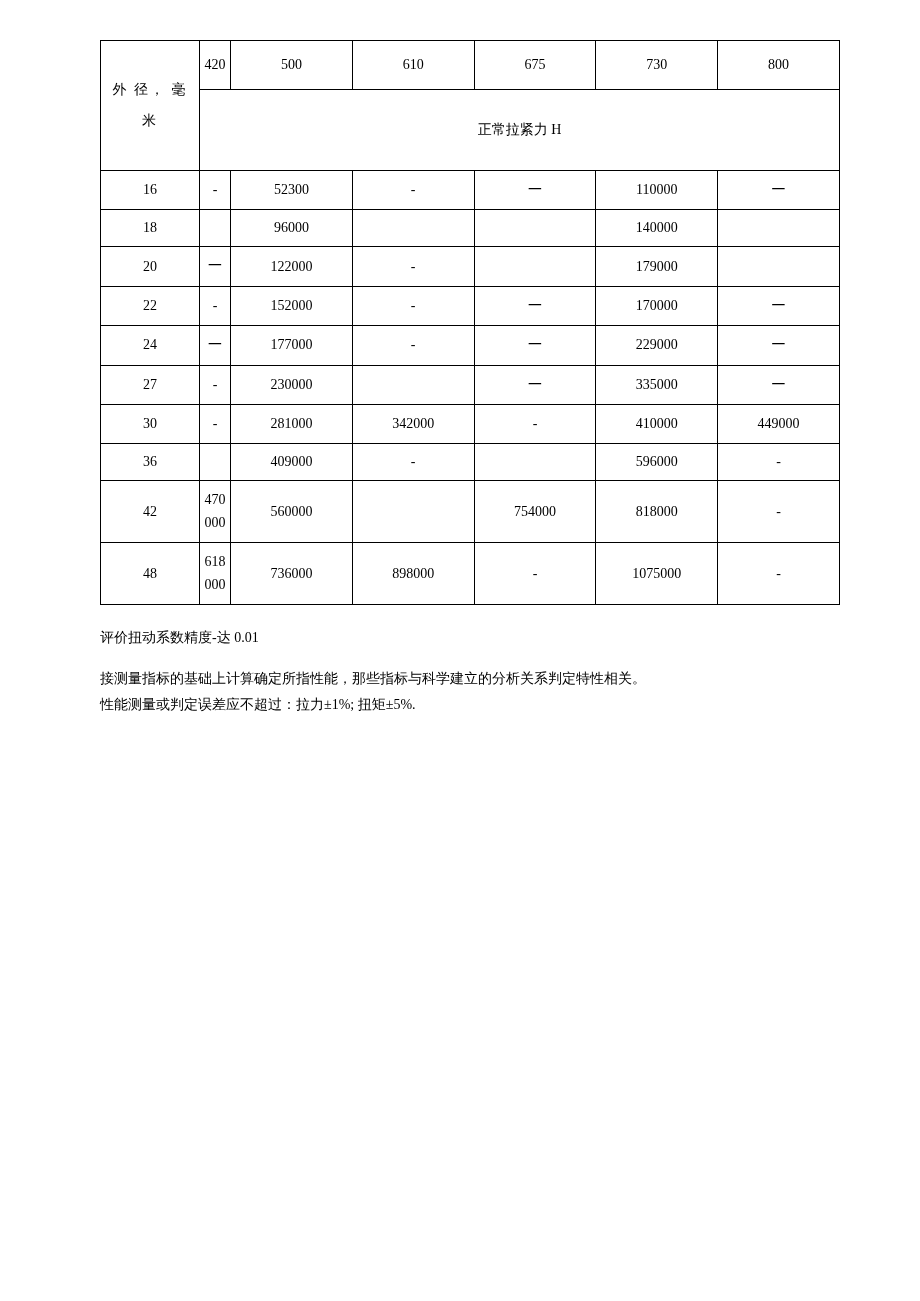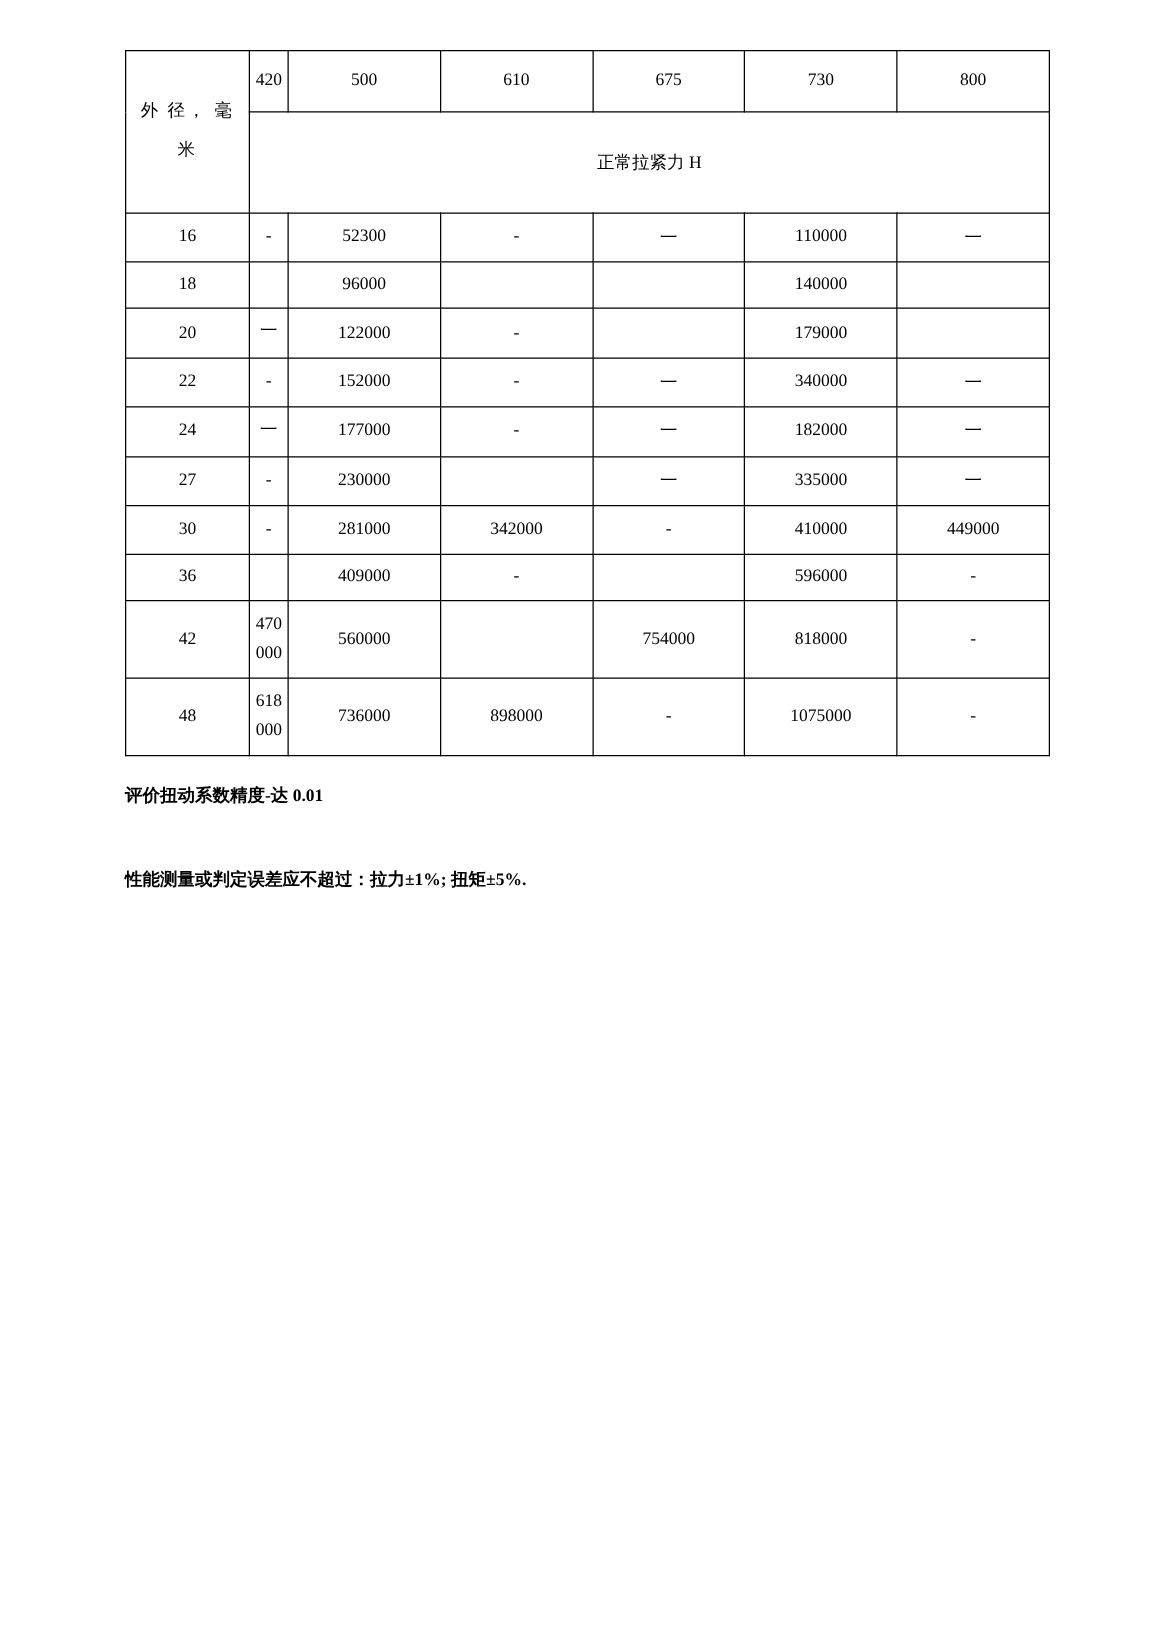--- a/index.html
+++ b/index.html
@@ -38,21 +38,20 @@
   .hdr-row td {
     height: 28px;
   }
   .spanhdr {
     height: 60px;
   }
   .notes {
     margin-top: 20px;
     line-height: 1.9;
     font-size: 14px;
-    font-weight: bold;
   }
   .notes p {
     margin: 6px 0 14px;
   }
 </style>
 </head>
 <body>
 
 <table>
   <tbody>
@@ -95,30 +94,30 @@
     <td></td>
     <td>179000</td>
     <td></td>
   </tr>
   <tr>
     <td>22</td>
     <td class="narrow">-</td>
     <td>152000</td>
     <td>-</td>
     <td>一</td>
-    <td>340000</td>
+    <td>170000</td>
     <td>一</td>
   </tr>
   <tr>
     <td>24</td>
     <td class="narrow">一</td>
     <td>177000</td>
     <td>-</td>
     <td>一</td>
-    <td>182000</td>
+    <td>229000</td>
     <td>一</td>
   </tr>
   <tr>
     <td>27</td>
     <td class="narrow">-</td>
     <td>230000</td>
     <td></td>
     <td>一</td>
     <td>335000</td>
     <td>一</td>
@@ -158,16 +157,16 @@
     <td>-</td>
     <td>1075000</td>
     <td>-</td>
   </tr>
 </tbody>
   </table>
 
 <div class="notes">
   <p>评价扭动系数精度-达 0.01</p>
   <p>
-    <br>
+    <span>接测量指标的基础上计算确定所指性能，那些指标与科学建立的分析关系判定特性相关。</span><br>
     <span>性能测量或判定误差应不超过：拉力±1%; 扭矩±5%.</span>
   </p>
 </div>
 
 </body></html>

